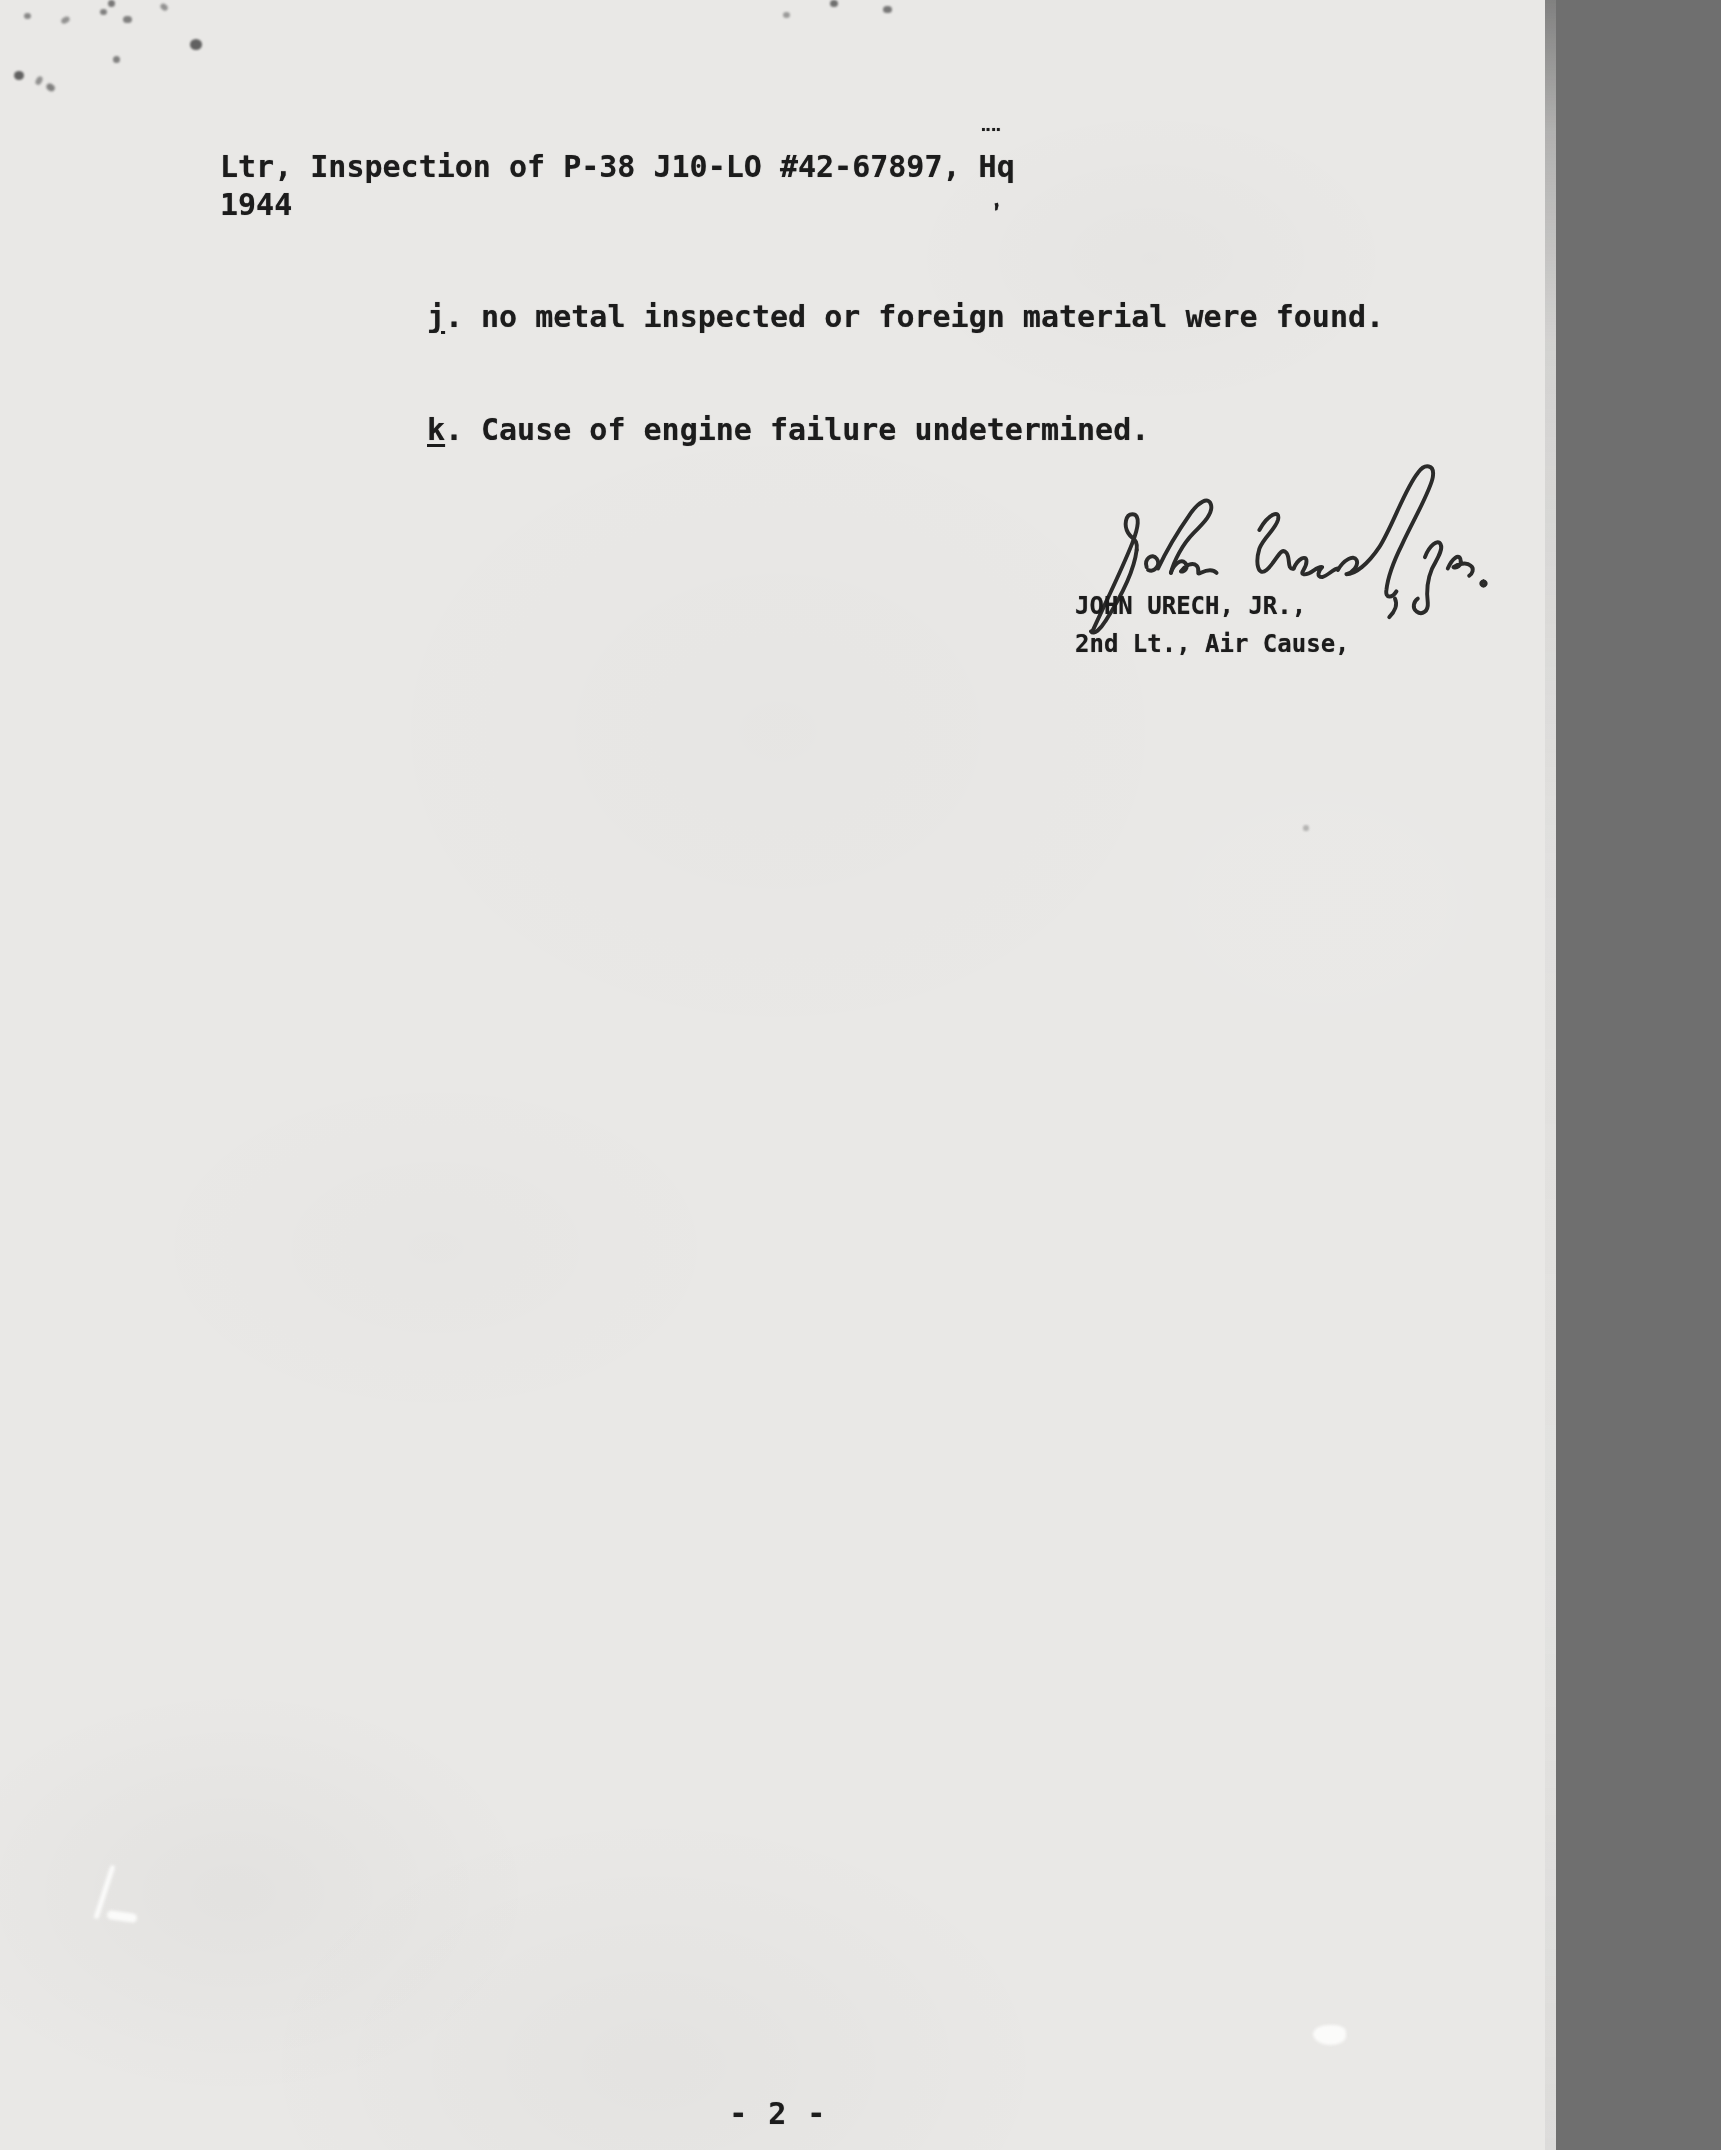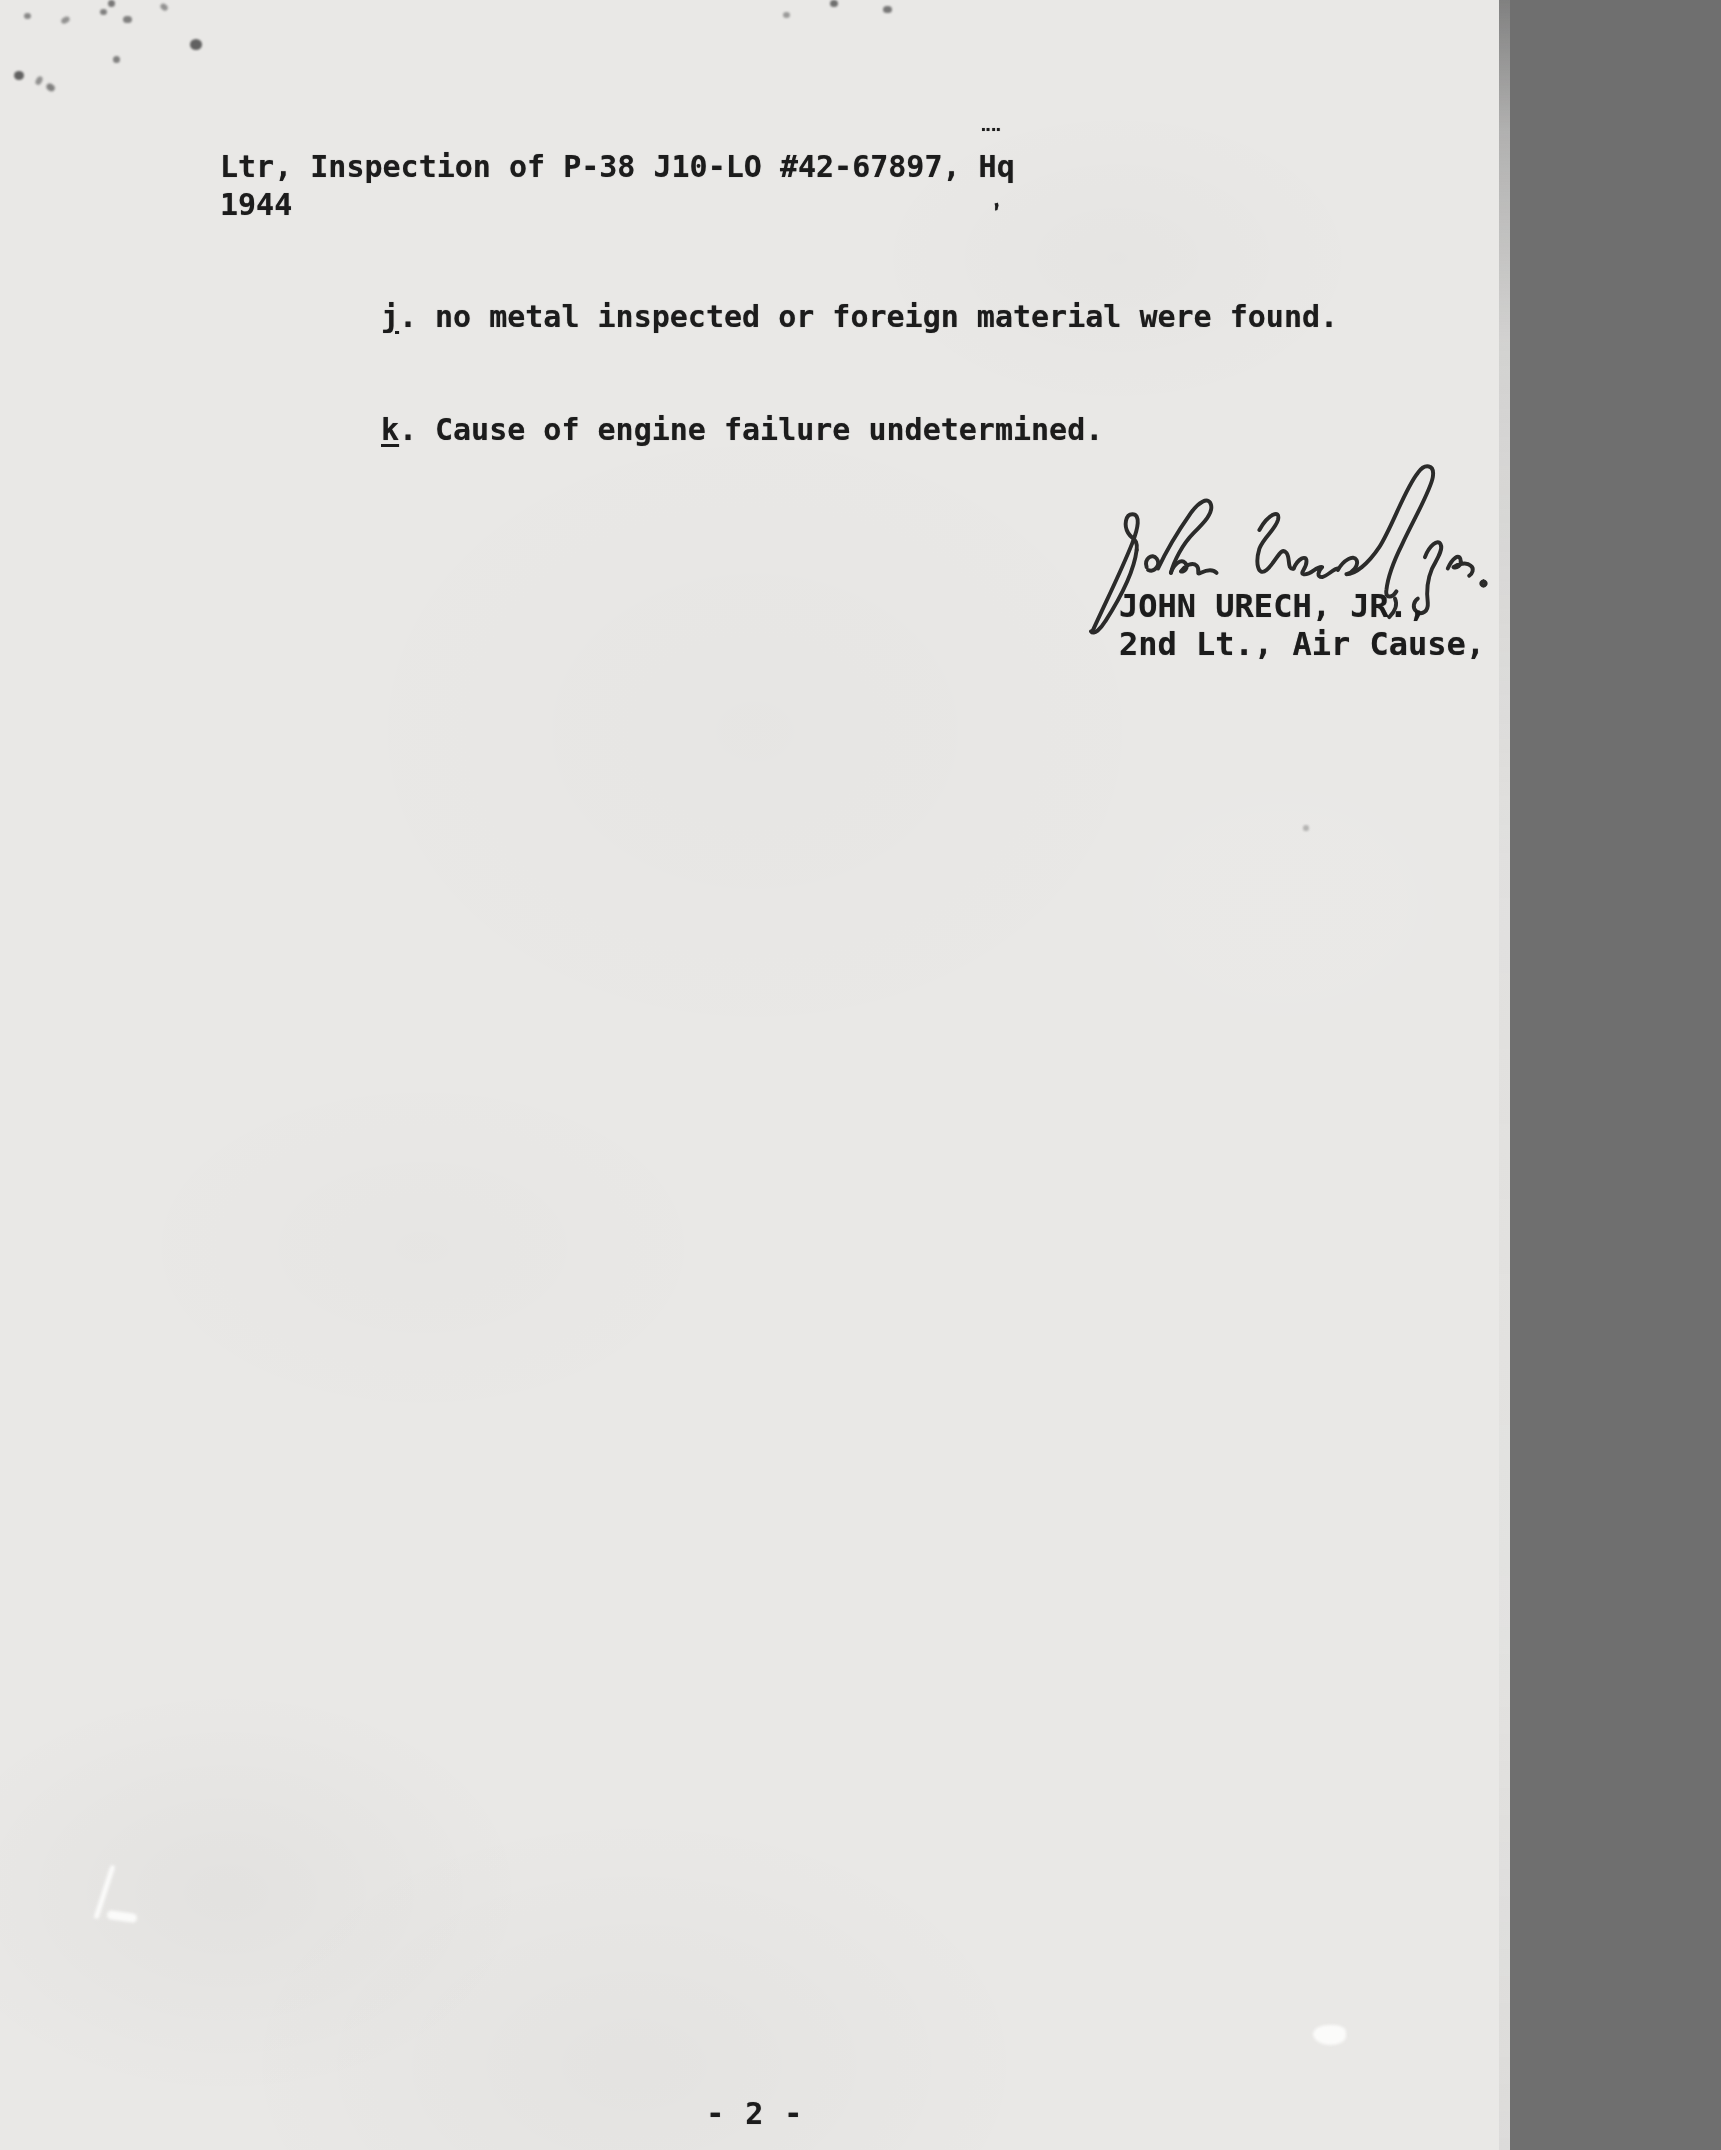--- a/index.html
+++ b/index.html
@@ -3,20 +3,21 @@
 <meta charset="utf-8">
 <style>
   html,body{margin:0;padding:0;background:#6f6f6f;}
   .page{
     position:relative;
     width:1510px;height:2151px;
     background:#e9e8e6;
     overflow:hidden;
     font-family:"DejaVu Sans Mono","Liberation Mono",monospace;
     color:#1c1c1c;
+    padding-left:46px;
   }
   
   .texture{
     position:absolute;inset:0;pointer-events:none;
     background:
       radial-gradient(442px 300px at 15% 88%, rgba(0,0,0,0.028), transparent 70%),
       radial-gradient(585px 371px at 42% 96%, rgba(0,0,0,0.022), transparent 70%),
       radial-gradient(499px 371px at 85% 42%, rgba(255,255,255,0.035), transparent 70%),
       radial-gradient(642px 499px at 50% 34%, rgba(0,0,0,0.013), transparent 70%),
       radial-gradient(371px 228px at 74% 12%, rgba(0,0,0,0.016), transparent 70%),
@@ -48,22 +49,22 @@
     transform:rotate(-12deg);
   }
   .item{position:absolute;font-size:30px;line-height:37px;}
   .item-label{position:absolute;left:381px;}
   .item-text{position:absolute;left:435px;white-space:nowrap;}
   .u{text-decoration:underline;text-decoration-thickness:2.5px;text-underline-offset:4.3px;}
   .sig-svg{position:absolute;left:1081px;top:460px;width:421px;height:175px;}
   .sig-svg path{fill:none;stroke:#1b1b1b;stroke-width:5.5;stroke-linecap:round;stroke-linejoin:round;}
   .sig-svg{filter:blur(0.3px);opacity:0.92;}
   .sig-block{
-    position:absolute;left:1119px;top:587px;
-    font-size:32px;line-height:38px;white-space:nowrap;
+    position:absolute;left:1075px;top:587px;
+    font-size:24px;line-height:38px;white-space:nowrap;
   }
   .page-number{
     position:absolute;left:0;top:2096px;width:100%;
     text-align:center;font-size:30px;letter-spacing:1.4px;
   }
   .speck{position:absolute;background:#3c3c3c;border-radius:50%;filter:blur(0.9px);}
   .white-mark{position:absolute;background:#fbfbfa;filter:blur(1.8px);}
 </style>
 </head>
 <body>

